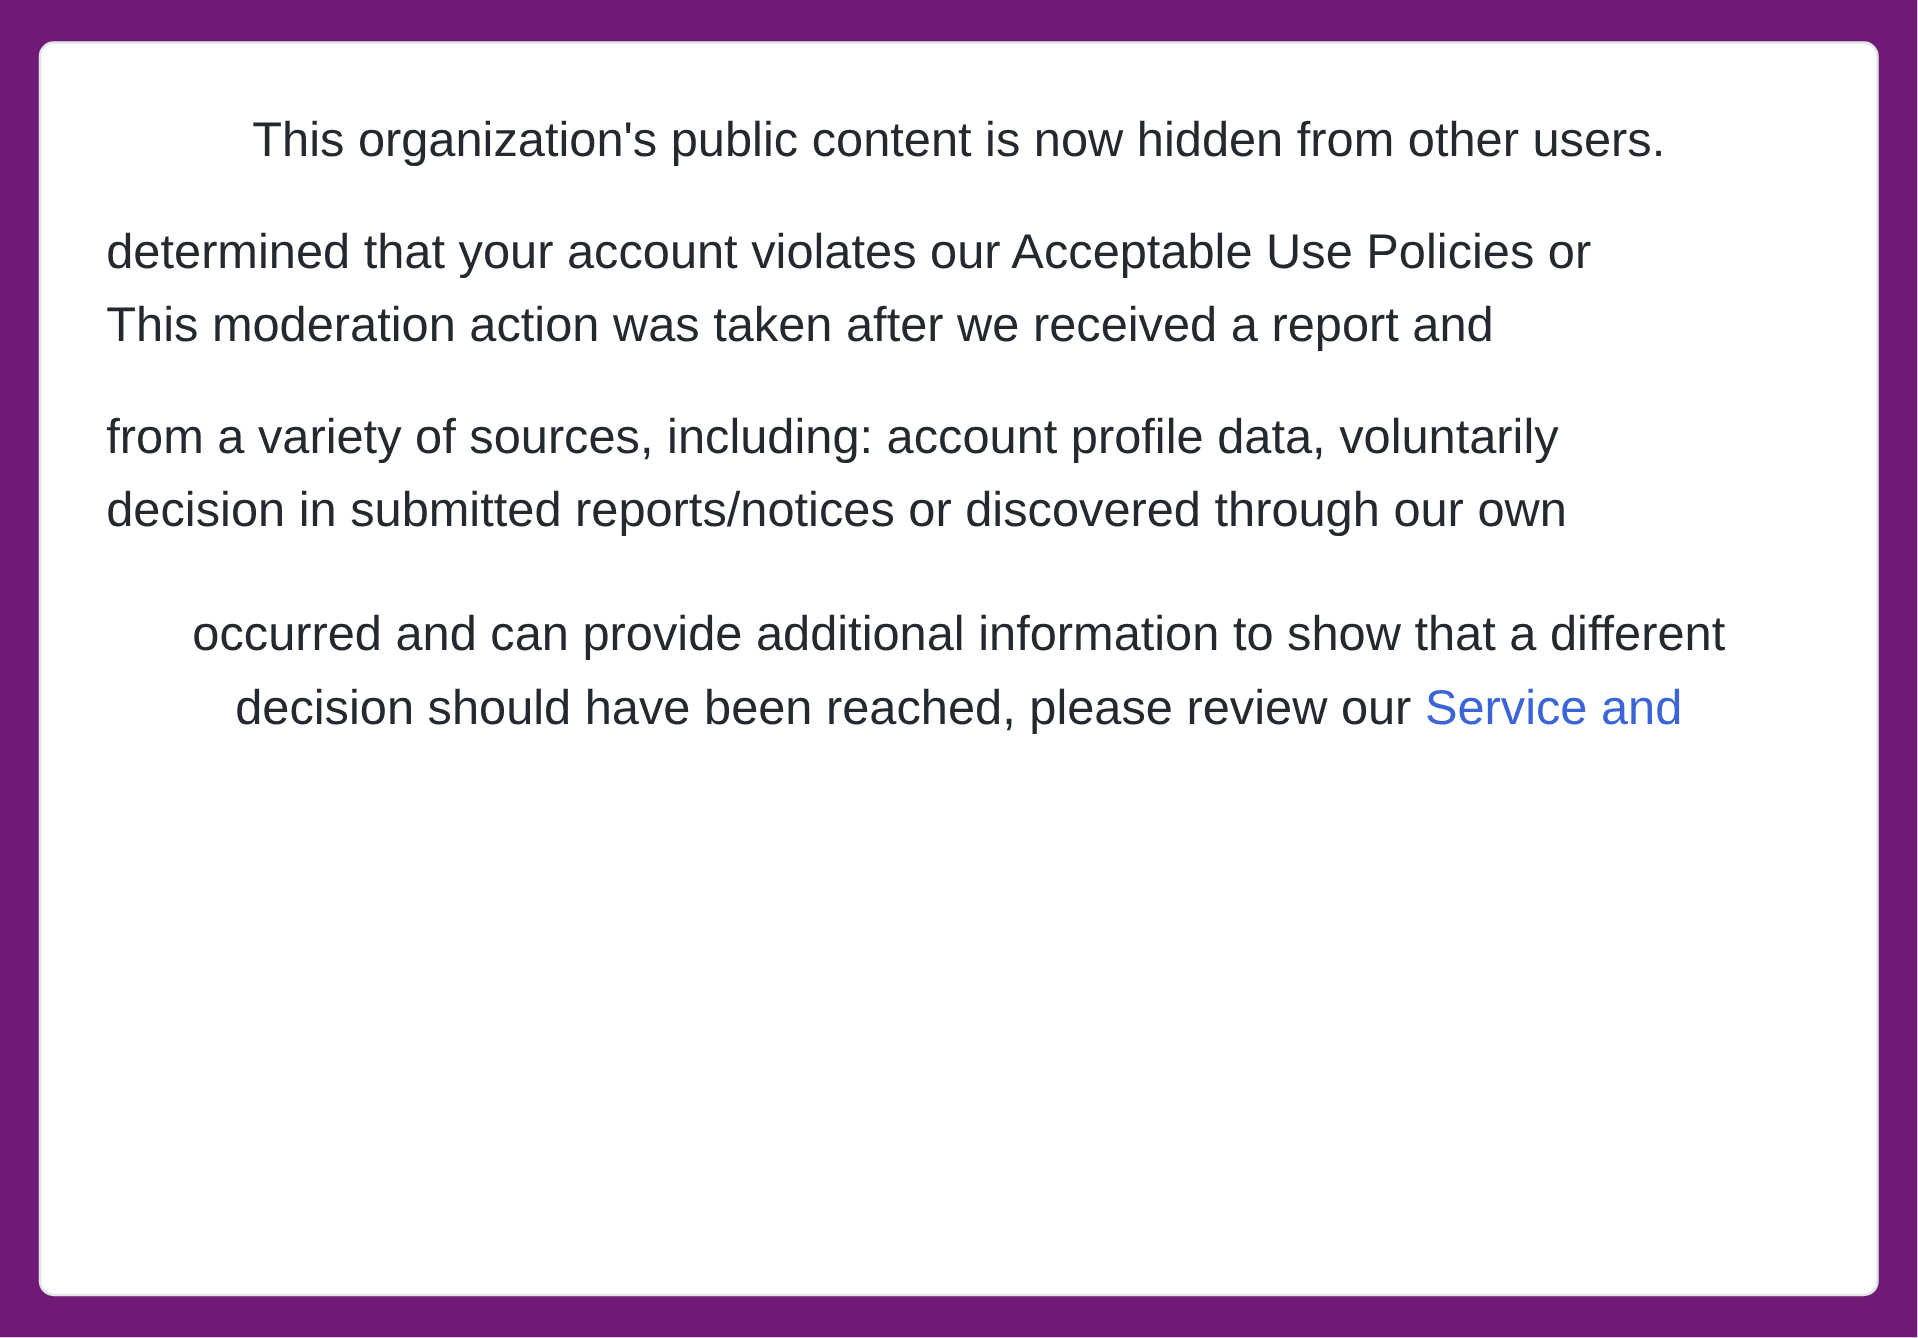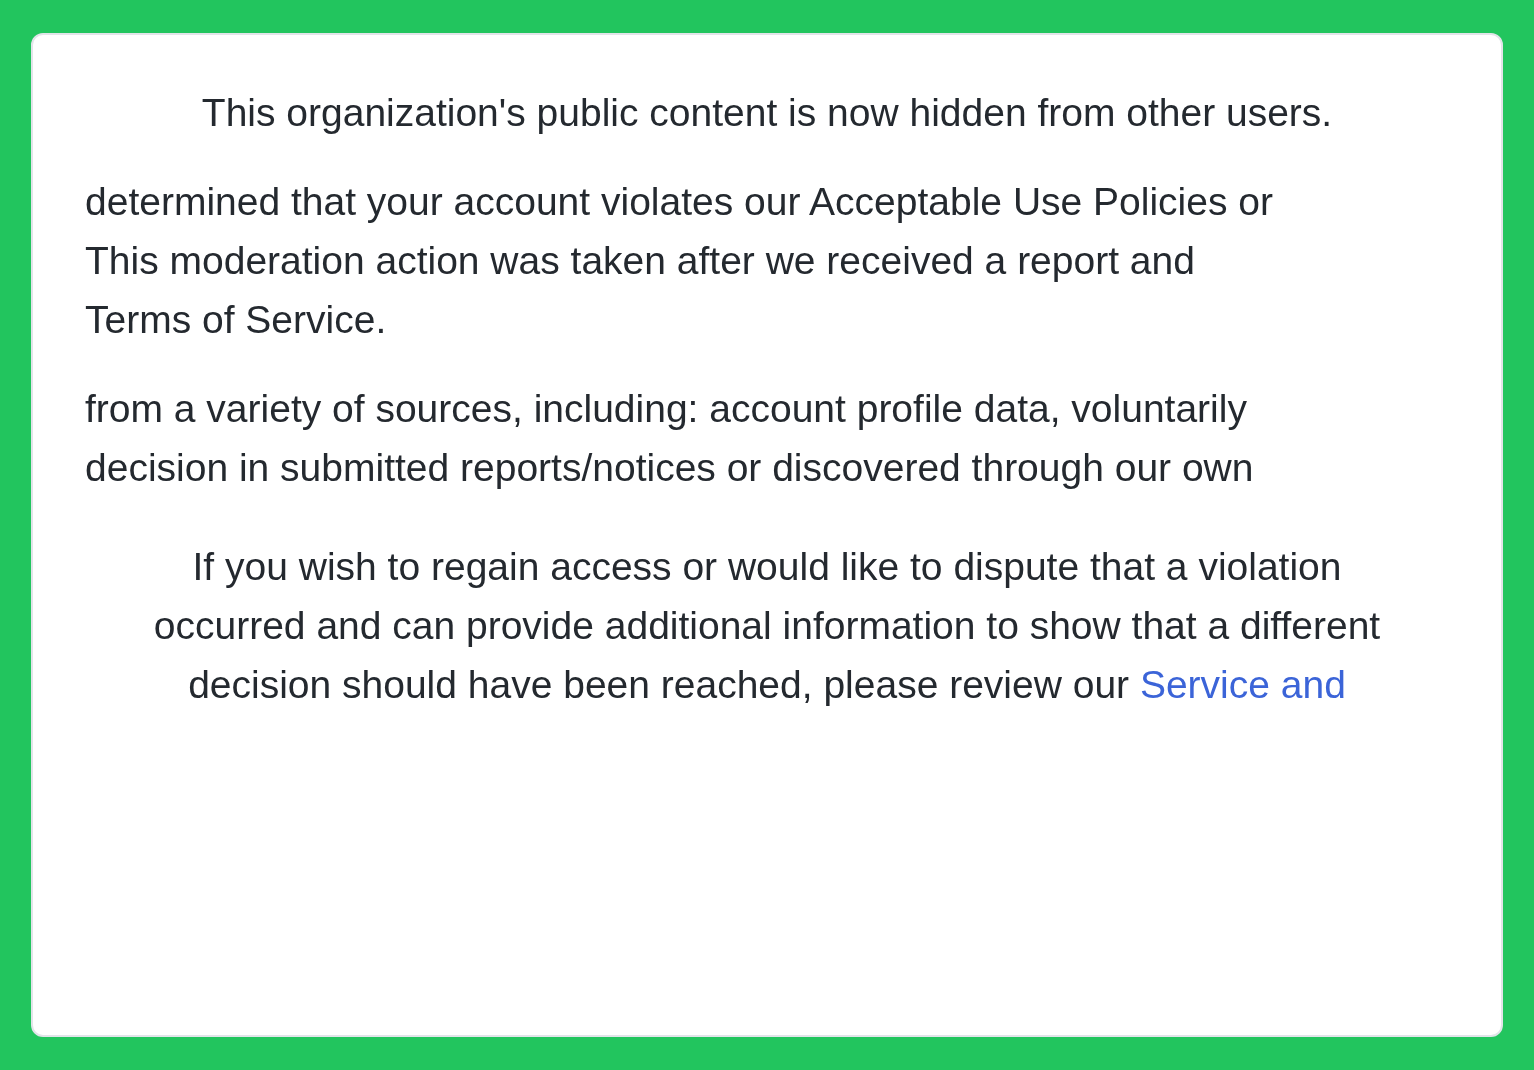--- a/index.html
+++ b/index.html
@@ -3,21 +3,21 @@
 <meta charset="utf-8">
 <style>
   html, body {
     margin: 0;
     padding: 0;
     background: #ffffff;
   }
   .page {
     width: 1534px;
     height: 1070px;
-    background: #22c55e;
+    background: #701a75;
     position: relative;
     font-family: "Liberation Sans", sans-serif;
     color: #24292f;
     overflow: hidden;
   }
   .card {
     box-sizing: border-box;
     position: absolute;
     left: 31px;
     top: 33px;
@@ -53,28 +53,26 @@
 <div class="page">
   <section class="card">
 
     <p class="para center">
       <span class="line">This organization's public content is now hidden from other users.</span>
     </p>
 
     <p class="para left">
       <span class="line">determined that your account violates our Acceptable Use Policies or</span>
       <span class="line">This moderation action was taken after we received a report and</span>
-      <span class="line">Terms of Service.</span>
     </p>
 
     <p class="para left">
       <span class="line">from a variety of sources, including: account profile data, voluntarily</span>
       <span class="line">decision in submitted reports/notices or discovered through our own</span>
     </p>
 
     <p class="para center appeal">
-      <span class="line">If you wish to regain access or would like to dispute that a violation</span>
       <span class="line">occurred and can provide additional information to show that a different</span>
       <span class="line"><span>decision should have been reached, please review our </span><a class="link">Service and</a></span>
     </p>
 
   </section>
 </div>
 
 </body></html>

